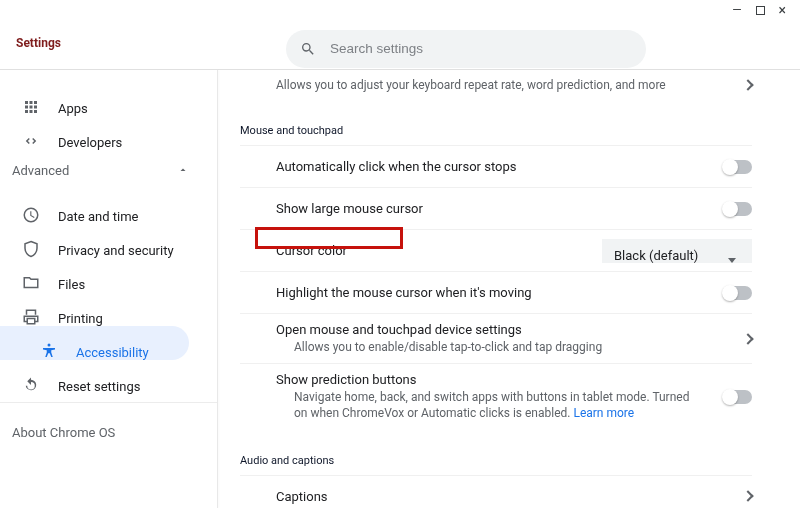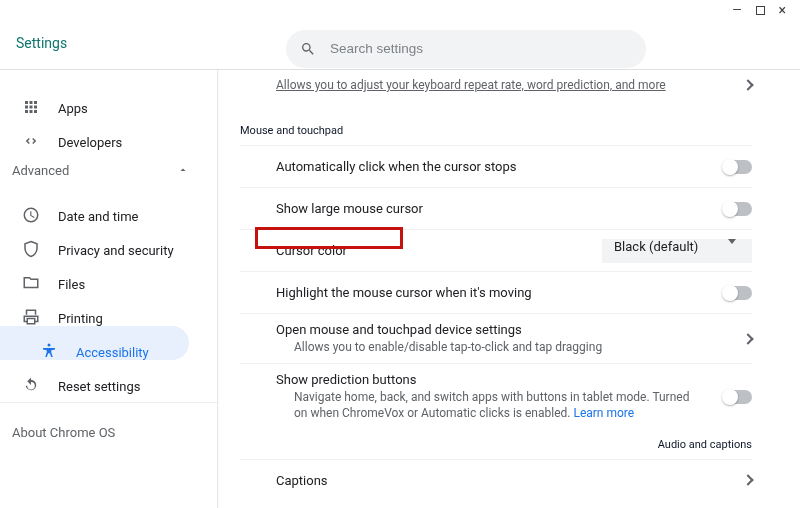--- a/index.html
+++ b/index.html
@@ -23,23 +23,24 @@
   }
   .titlebar span { color:#3c4043; font-size:12px; line-height:1; }
   .header {
     display: flex;
     align-items: center;
     height: 54px;
     padding: 0 16px;
     border-bottom: 1px solid #e0e0e0;
   }
   .header-title {
-    font-size: 14px;
-    color: #0f766e;
+    font-size: 12px;
+    color: #7f1d1d;
     width: 270px;
+    font-weight: bold;
   }
   .search-wrap {
     flex: 0 0 360px;
     background: #f1f3f4;
     border-radius: 40px;
     height: 38px;
     display: flex;
     align-items: center;
     padding: 0 14px;
     gap: 14px;
@@ -111,21 +112,21 @@
     overflow:hidden;
     padding: 0 48px 0 22px;
     position:relative;
   }
   .partial-row {
     padding: 8px 0 16px 36px;
     display:flex;
     justify-content:space-between;
     align-items:center;
   }
-  .partial-row .sub { color:#5f6368; font-size:12px;text-decoration:underline; }
+  .partial-row .sub { color:#5f6368; font-size:12px; }
   .chev { width:8px; height:8px; border-right:2px solid #5f6368; border-top:2px solid #5f6368; transform:rotate(45deg); }
   .section-title {
     font-size: 11px;
     color:#0f172a;
     margin: 16px 0 8px 0;
   }
   .row {
     display:flex;
     align-items:center;
     justify-content:space-between;
@@ -144,21 +145,21 @@
   .toggle::after {
     content:""; width:16px; height:16px; background:#fff;
     border-radius:50%; position:absolute; left:-2px; top:-1px;
     box-shadow:0 1px 2px rgba(0,0,0,0.3);
   }
   .select {
     height:24px;
     background:#f1f3f4;
     border:none;
     display:flex;
-    align-items:flex-start;
+    align-items:flex-end;
     padding: 0 10px 0 12px;
     gap: 30px;
     font-size:13px;
     color:#202124;
     cursor:pointer;
     min-width: 150px;
   }
   .select .tri { width:0;height:0;border-left:4px solid transparent;border-right:4px solid transparent;border-top:5px solid #5f6368; }
   .highlight-box {
     position:absolute;
@@ -309,21 +310,21 @@
     <div class="row">
       <div>
         <div class="lbl">Show prediction buttons</div>
         <div class="sub">
           <span>Navigate home, back, and switch apps with buttons in tablet mode. Turned on when ChromeVox or Automatic clicks is enabled.  </span><a class="learn">Learn more</a>
         </div>
       </div>
       <div class="toggle"></div>
     </div>
 
-    <div class="section-title" style="margin-top:8px;text-align:right;">Audio and captions</div>
+    <div class="section-title" style="margin-top:24px;">Audio and captions</div>
 
     <div class="row">
       <span class="lbl">Captions</span>
       <div class="chev"></div>
     </div>
 
   </div>
 </div>
 
 <div class="highlight-box" id="hl" style="left: 255px; top: 227px; width: 148px; height: 22px;"></div>

